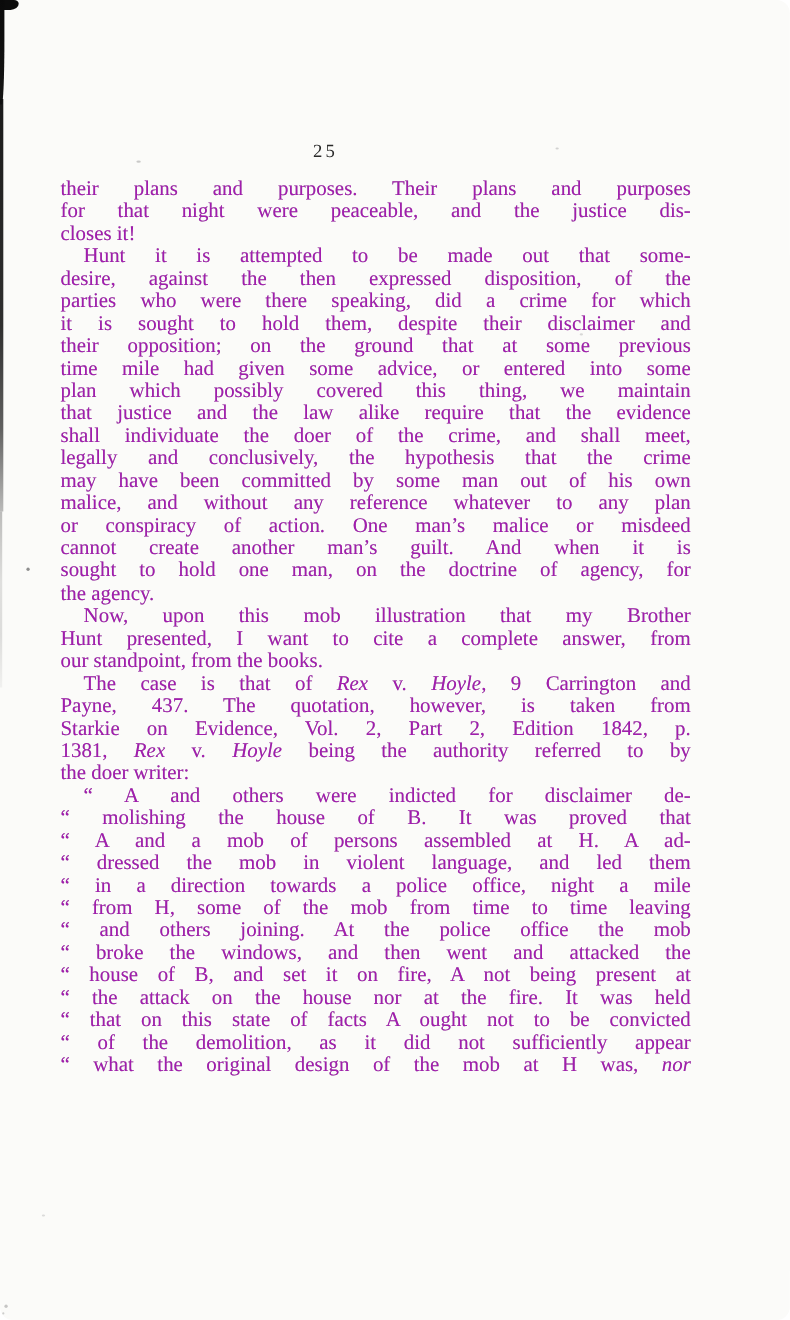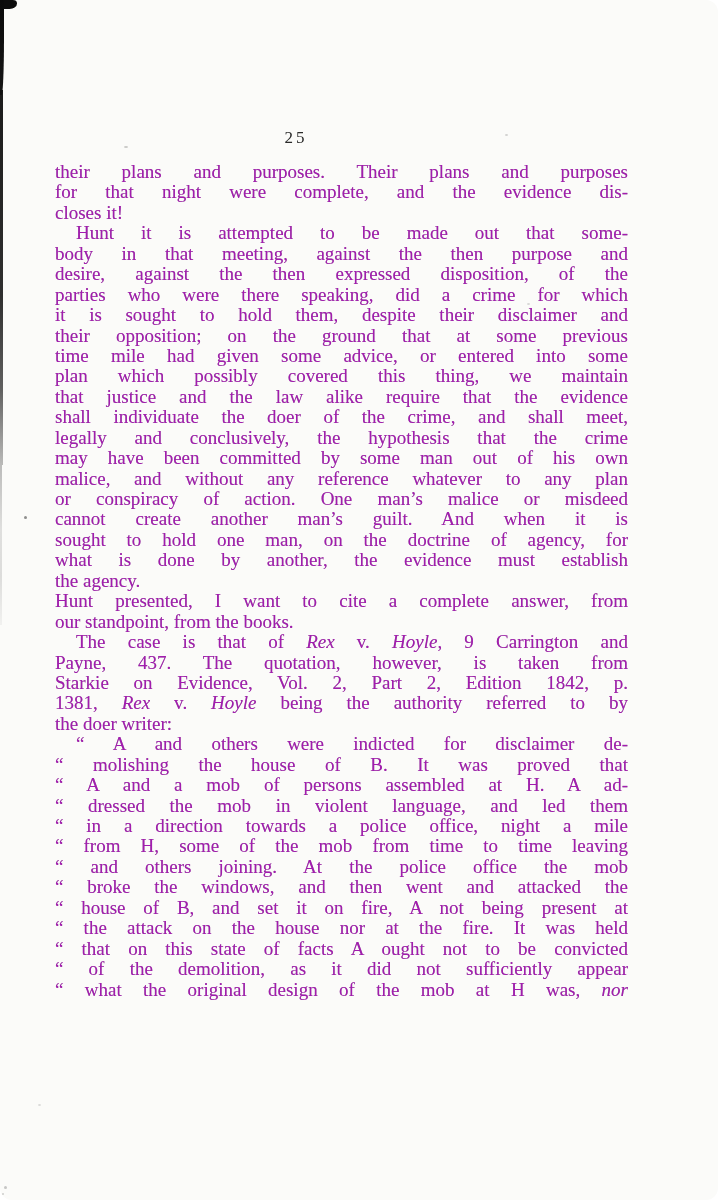--- a/index.html
+++ b/index.html
@@ -99,40 +99,39 @@
 </style>
 </head>
 <body>
 
 <div class="page">
 
   <div class="page-number">25</div>
 
   <div class="text-block">
       <div class="line">their plans and purposes. Their plans and purposes</div>
-      <div class="line">for that night were complete, and the evidence dis-</div>
+      <div class="line">for that night were peaceable, and the justice dis-</div>
       <div class="line flush">closes it!</div>
       <div class="line indent">Hunt it is attempted to be made out that some-</div>
-      <div class="line">body in that meeting, against the then purpose and</div>
       <div class="line">desire, against the then expressed disposition, of the</div>
       <div class="line">parties who were there speaking, did a crime for which</div>
       <div class="line">it is sought to hold them, despite their disclaimer and</div>
       <div class="line">their opposition; on the ground that at some previous</div>
       <div class="line">time mile had given some advice, or entered into some</div>
       <div class="line">plan which possibly covered this thing, we maintain</div>
       <div class="line">that justice and the law alike require that the evidence</div>
       <div class="line">shall individuate the doer of the crime, and shall meet,</div>
       <div class="line">legally and conclusively, the hypothesis that the crime</div>
       <div class="line">may have been committed by some man out of his own</div>
       <div class="line">malice, and without any reference whatever to any plan</div>
       <div class="line">or conspiracy of action. One man’s malice or misdeed</div>
       <div class="line">cannot create another man’s guilt. And when it is</div>
       <div class="line">sought to hold one man, on the doctrine of agency, for</div>
-      <div class="line">what is done by another, the evidence must establish</div>
       <div class="line flush">the agency.</div>
+      <div class="line indent">Now, upon this mob illustration that my Brother</div>
       <div class="line">Hunt presented, I want to cite a complete answer, from</div>
       <div class="line flush">our standpoint, from the books.</div>
       <div class="line indent">The case is that of <i>Rex</i> v. <i>Hoyle</i>, 9 Carrington and</div>
       <div class="line">Payne, 437. The quotation, however, is taken from</div>
       <div class="line">Starkie on Evidence, Vol. 2, Part 2, Edition 1842, p.</div>
       <div class="line">1381, <i>Rex</i> v. <i>Hoyle</i> being the authority referred to by</div>
       <div class="line flush">the doer writer:</div>
       <div class="line indent">“ A and others were indicted for disclaimer de-</div>
       <div class="line">“ molishing the house of B. It was proved that</div>
       <div class="line">“ A and a mob of persons assembled at H. A ad-</div>

